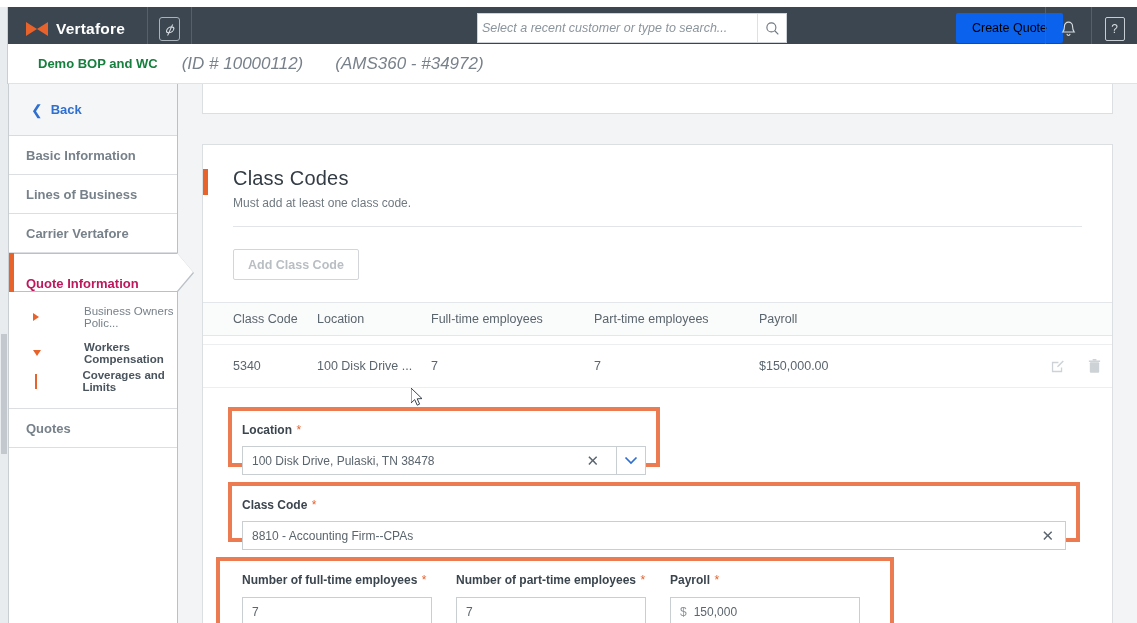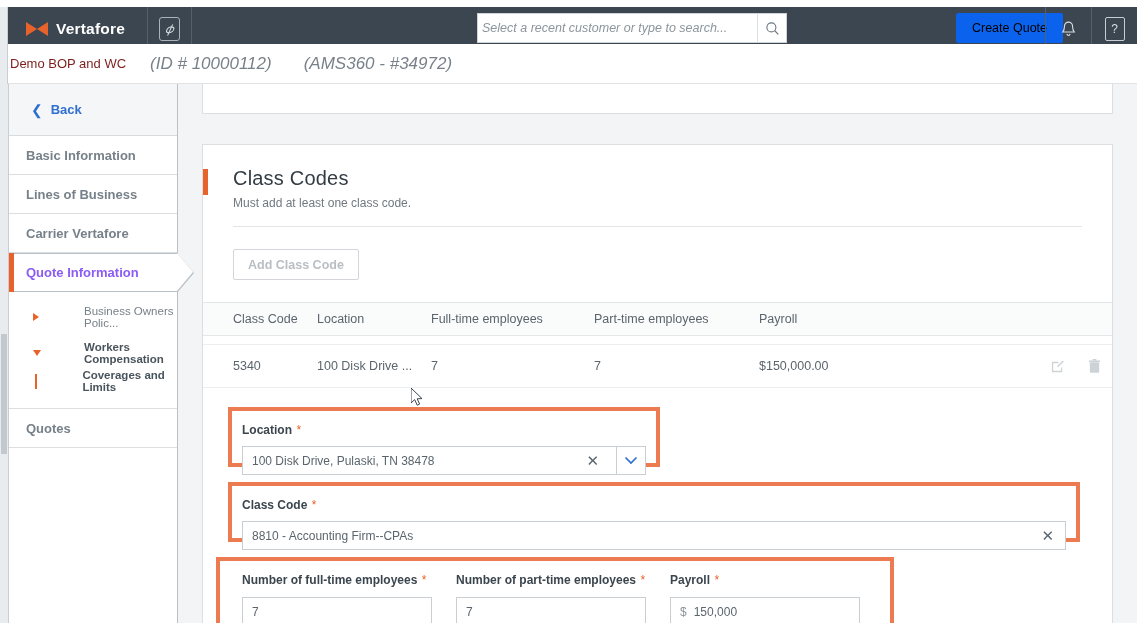--- a/index.html
+++ b/index.html
@@ -73,21 +73,21 @@
     color: #d7dde1; font-size: 12px; display:flex; align-items:center; justify-content:center;
   }
 
   
   .crumbbar {
     position: absolute; left: 0; top: 44px; width: 1137px; height: 40px;
     background: #fff; border-bottom: 1px solid #dfe3e6;
     display: flex; align-items: center;
   }
   .crumb-edge { width: 8px; height: 40px; background:#e9ecee; border-right:1px solid #c9ced2; }
-  .crumb-name { margin-left: 2px; color: #7f1d1d; font-size: 13px; font-weight: normal; }
+  .crumb-name { margin-left: 30px; color: #15803d; font-size: 13px; font-weight: bold; }
   .crumb-meta { margin-left: 24px; color: #78818a; font-size: 17px; font-style: italic; }
   .crumb-meta.second { margin-left: 32px; }
 
   
   .rail {
     position: absolute; left: 0; top: 84px; width: 9px; height: 539px;
     background: #e9ecee; border-right: 1px solid #c9ced2;
   }
   .rail-thumb {
     position: absolute; left: 1px; top: 250px; width: 6px; height: 120px;
@@ -104,22 +104,22 @@
     background: #f5f6f7; border-bottom: 1px solid #d8dcdf; cursor: pointer;
   }
   .back-chev { color: #2f6fd0; font-size: 14px; margin-right: 8px; }
   .back-txt { color: #2f6fd0; font-size: 13px; font-weight: bold; }
   .nav-item {
     height: 39px; display: flex; align-items: center; padding-left: 17px;
     border-bottom: 1px solid #dcdfe2; color: #77818a;
     font-size: 13px; font-weight: bold; cursor: pointer; background: #fff;
   }
   .nav-item.active {
-    position: relative; color: #8b5cf6; background: #fff;
-    border-top: 1px solid #b9c0c6; border-bottom: 1px solid #b9c0c6;
+    position: relative; color: #be185d; background: #fff;
+    border-top: 1px solid #b9c0c6; border-bottom: 1px solid #b9c0c6; align-items: flex-end;
   }
   .nav-item.active .active-bar {
     position: absolute; left: 0; top: -1px; width: 5px; height: 39px; background: #e8622c;
   }
   .nav-item.active .active-arrow {
     position: absolute; left: 168px; top: -1px; width: 0; height: 0;
     border-top: 19.5px solid transparent; border-bottom: 19.5px solid transparent;
     border-left: 16px solid #fff; z-index: 4;
   }
   .nav-item.active .active-arrow-b {

